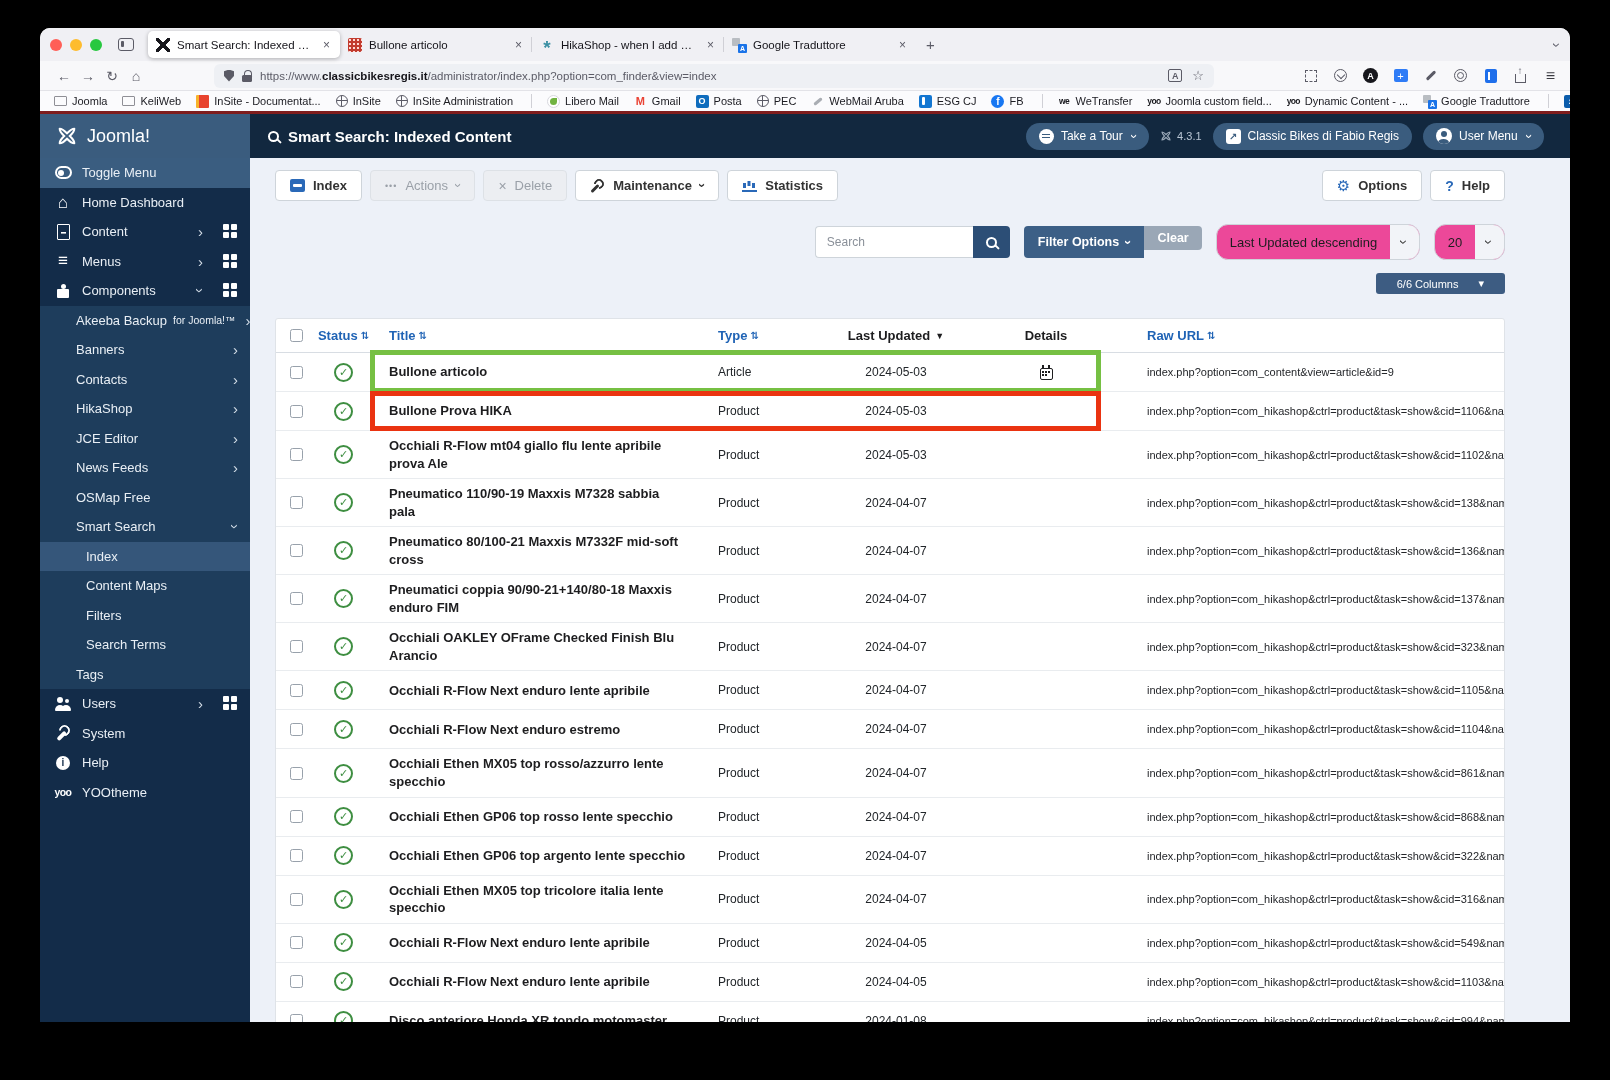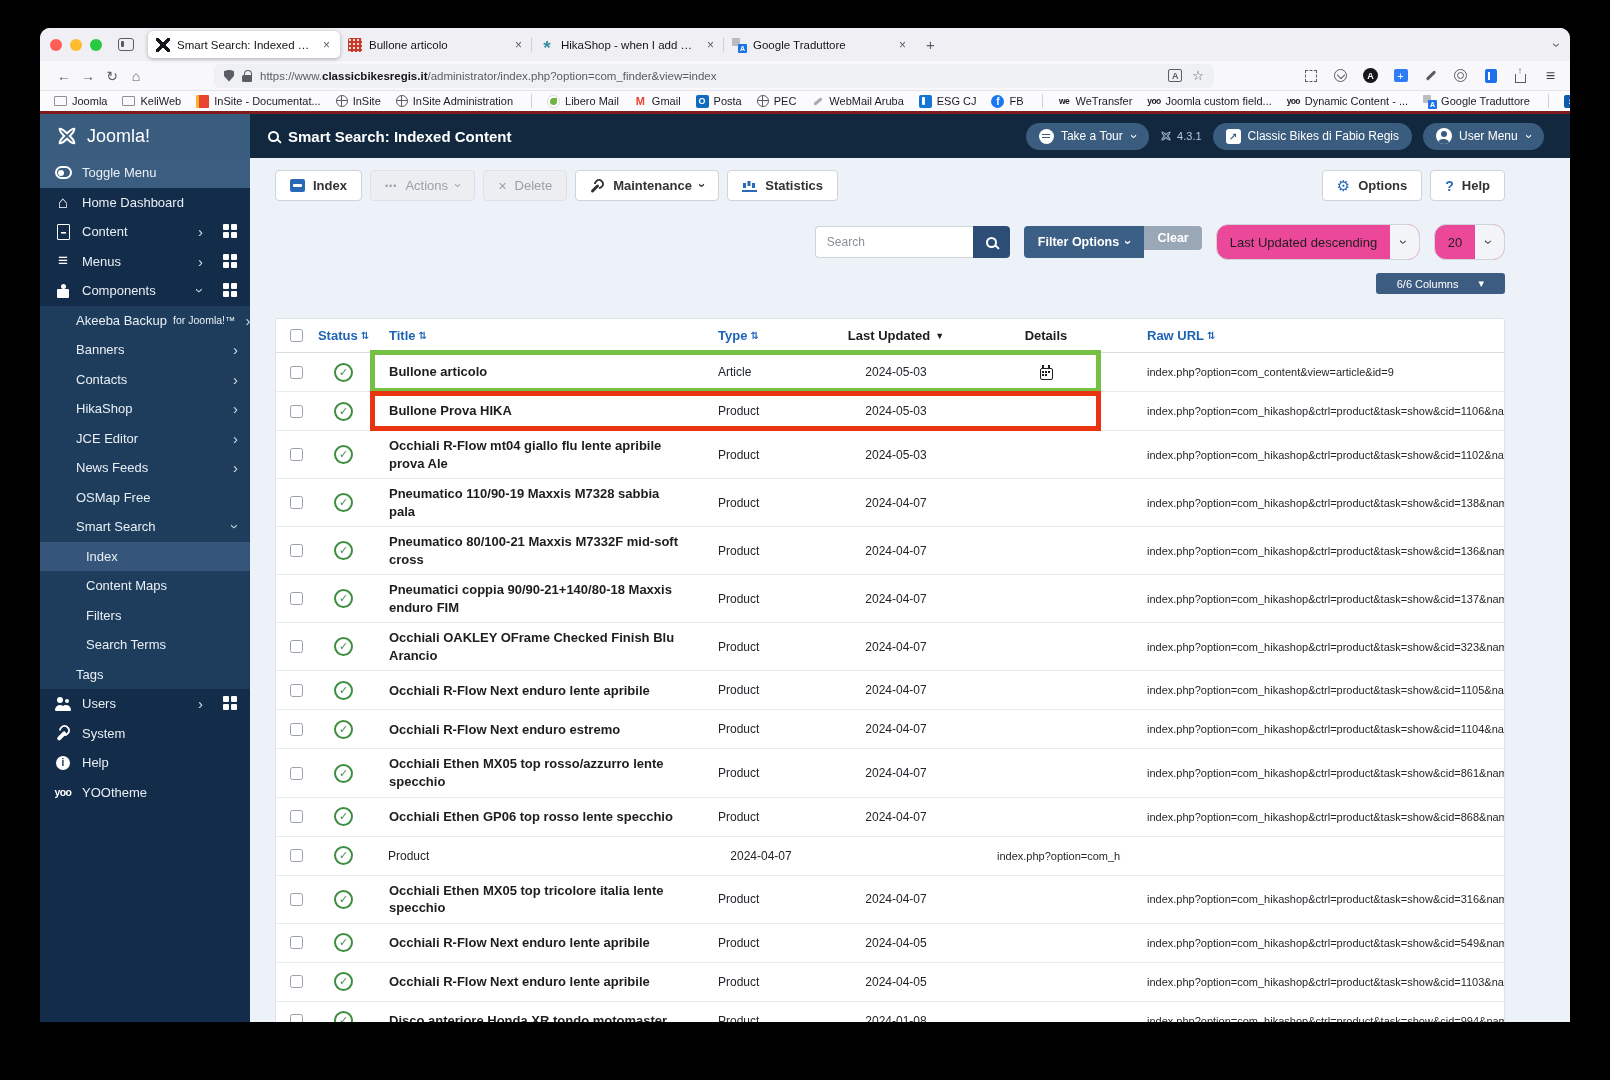--- a/index.html
+++ b/index.html
@@ -846,20 +846,21 @@
                   <div class="cell cell-url">index.php?option=com_hikashop&amp;ctrl=product&amp;task=show&amp;cid=868&amp;name=occh...</div>
                 </div>
 
                 <div class="trow">
                   <div class="cell c-check">
                     <span class="cb"></span>
                   </div>
                   <div class="cell c-status">
                     <span class="check-circle"></span>
                   </div>
+                  <div class="cell cell-title">Occhiali Ethen GP06 top argento lente specchio</div>
                   <div class="cell c-type">Product</div>
                   <div class="cell cell-upd">2024-04-07</div>
                   <div class="cell cell-det"></div>
                   <div class="cell cell-url">index.php?option=com_hikashop&amp;ctrl=product&amp;task=show&amp;cid=322&amp;name=occh...</div>
                 </div>
 
                 <div class="trow">
                   <div class="cell c-check">
                     <span class="cb"></span>
                   </div>

